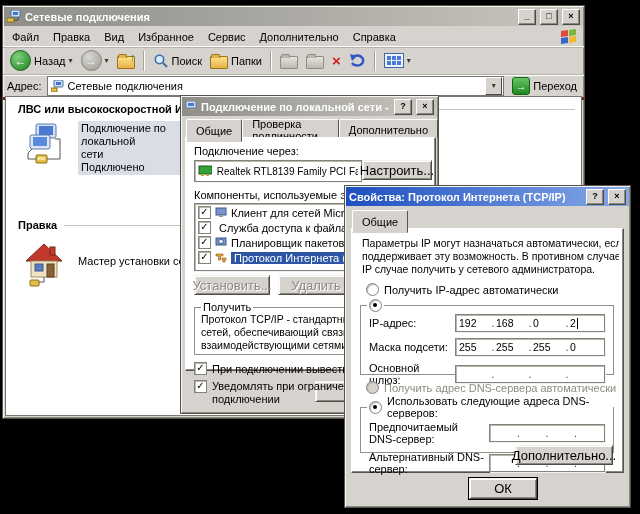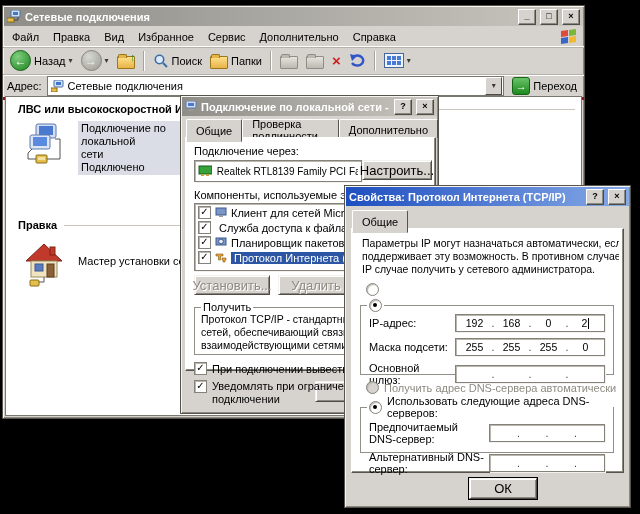--- a/index.html
+++ b/index.html
@@ -86,21 +86,21 @@
   
   .content{position:absolute;left:2px;right:2px;top:90px;bottom:2px;background:#fff;
            border:1px solid #7a776f;overflow:hidden}
   .ghead{position:absolute;left:12px;right:6px;display:flex;align-items:center;gap:7px;
          font-weight:bold}
   .ghead .line{flex:1;height:1px;background:#c9c5bc}
   .itemtext{line-height:13px}
   .hl{background:#dadde6}
   
   .ipf{display:flex;align-items:center;height:16px;padding:0 3px;font-size:10.5px}
-  .oct{flex:1;display:flex;align-items:center;justify-content:center}
+  .oct{flex:1;display:flex;align-items:center;}
   .ipsep{width:6px;text-align:center;color:#3c3b37}
   .caret{width:1px;height:11px;background:#000;margin-left:1px}
   
   .lrow{display:flex;align-items:center;gap:4px;height:15px;padding:0 3px;white-space:nowrap}
   .lrow .sel-label{background:#2c56a4;color:#fff;padding:0 3px}
   .nowrap{white-space:nowrap;overflow:hidden}
   .line11{line-height:13px;white-space:nowrap;overflow:hidden}
 </style>
 </head>
 <body>
@@ -362,20 +362,21 @@
 
   <div class="tabpanel" style="left:6px;top:42px;width:271px;height:243px">
     <div class="abs" style="left:10px;top:8px;right:4px;font-size:10.5px">
       <div class="line11">Параметры IP могут назначаться автоматически, если сеть</div>
       <div class="line11">поддерживает эту возможность. В противном случае параметры</div>
       <div class="line11">IP случае получить у сетевого администратора.</div>
     </div>
 
     <div class="row abs" style="left:14px;top:54px">
       <span class="rb"></span>
+      <span>Получить IP-адрес автоматически</span>
     </div>
 
     <fieldset class="abs" style="left:8px;top:70px;width:252px;height:74px">
       <legend>
         <span class="row">
           <span class="rb sel"></span>
         </span>
       </legend>
       <div style="display:flex;flex-direction:column;gap:6px;padding:2px 8px 6px">
         <div class="row">
@@ -491,16 +492,17 @@
               </span>
               <span class="ipsep">.</span>
             <span class="oct">
                 <span></span>
               </span>
           </span>
         </div>
       </div>
     </fieldset>
 
+    <button class="btn abs" style="right:10px;top:216px;width:98px;height:20px">Дополнительно...</button>
   </div>
 
   <button class="btn default abs" style="left:124px;top:292px;width:68px;height:21px">ОК</button>
 </div>
 
 </body></html>

